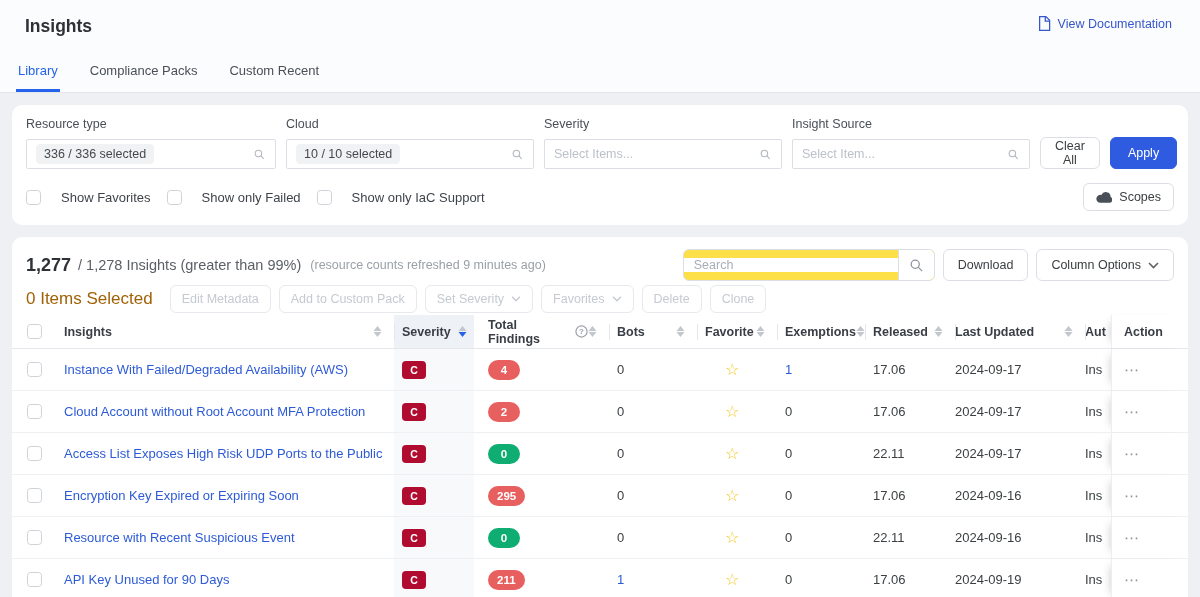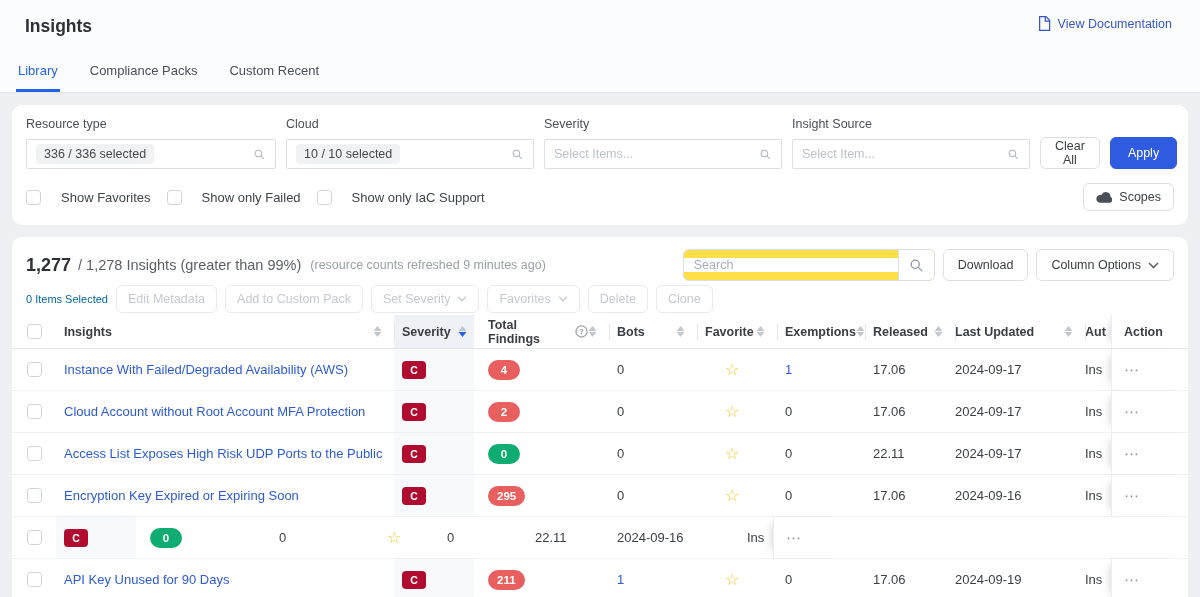--- a/index.html
+++ b/index.html
@@ -46,21 +46,21 @@
   .count-note { font-size:12.5px; color:#9aa0a6; margin-left:9px; }
   .right-tools { margin-left:auto; display:flex; gap:8px; }
   .searchbox { width:252px; height:32px; border:1px solid #dbdfe5; border-radius:6px;
     display:flex; align-items:center; overflow:hidden; background:#fde047; }
   .searchbox input { border:0; outline:0; flex:1; padding:0 10px; font-size:12.5px;
     font-family:inherit; color:#3c4043; }
   .searchbox input::placeholder { color:#a9aeb6; }
   .search-seg { width:36px; align-self:stretch; border-left:1px solid #dbdfe5;
     display:flex; align-items:center; justify-content:center; cursor:pointer; background:#fff; border-right:0; border-top:0; border-bottom:0; }
   .actions-row { display:flex; align-items:center; gap:8px; height:32px; padding:0 14px; }
-  .selected-count { font-size:11px; color:#0369a1; }
+  .selected-count { font-size:17px; color:#a16207; margin-right:9px; }
   .btn-dis { height:28px; padding:0 11px; border:1px solid #e6e9ed; border-radius:6px;
     background:#fff; color:#c5cad1; font-size:12.5px; display:inline-flex; align-items:center; gap:7px; font-family:inherit; }
   
   .thead { display:flex; align-items:center; height:34px; border-bottom:1px solid #e4e7ec;
     font-weight:bold; color:#393e46; font-size:12.5px; }
   .tr { display:flex; align-items:center; height:42px; border-bottom:1px solid #eef0f3; background:#fff; }
   .td,.hd { display:flex; align-items:center; position:relative; height:100%; }
   .c-select{ width:44px; justify-content:center; }
   .c-name  { flex:1; padding-left:8px; overflow:hidden; }
   .c-sev   { width:80px; padding-left:8px; }
@@ -469,20 +469,23 @@
         </div>
     <div class="td c-action">
           <span class="dots">⋯</span>
         </div>
   </div>
 
   <div class="tr">
     <div class="td c-select">
           <span class="cbx"></span>
         </div>
+    <div class="td c-name">
+          <span class="link">Resource with Recent Suspicious Event</span>
+        </div>
     <div class="td c-sev">
           <span class="sev-badge">C</span>
         </div>
     <div class="td c-find">
           <span class="pill green">0</span>
         </div>
     <div class="td c-bots">
           <span>0</span>
         </div>
     <div class="td c-fav">

